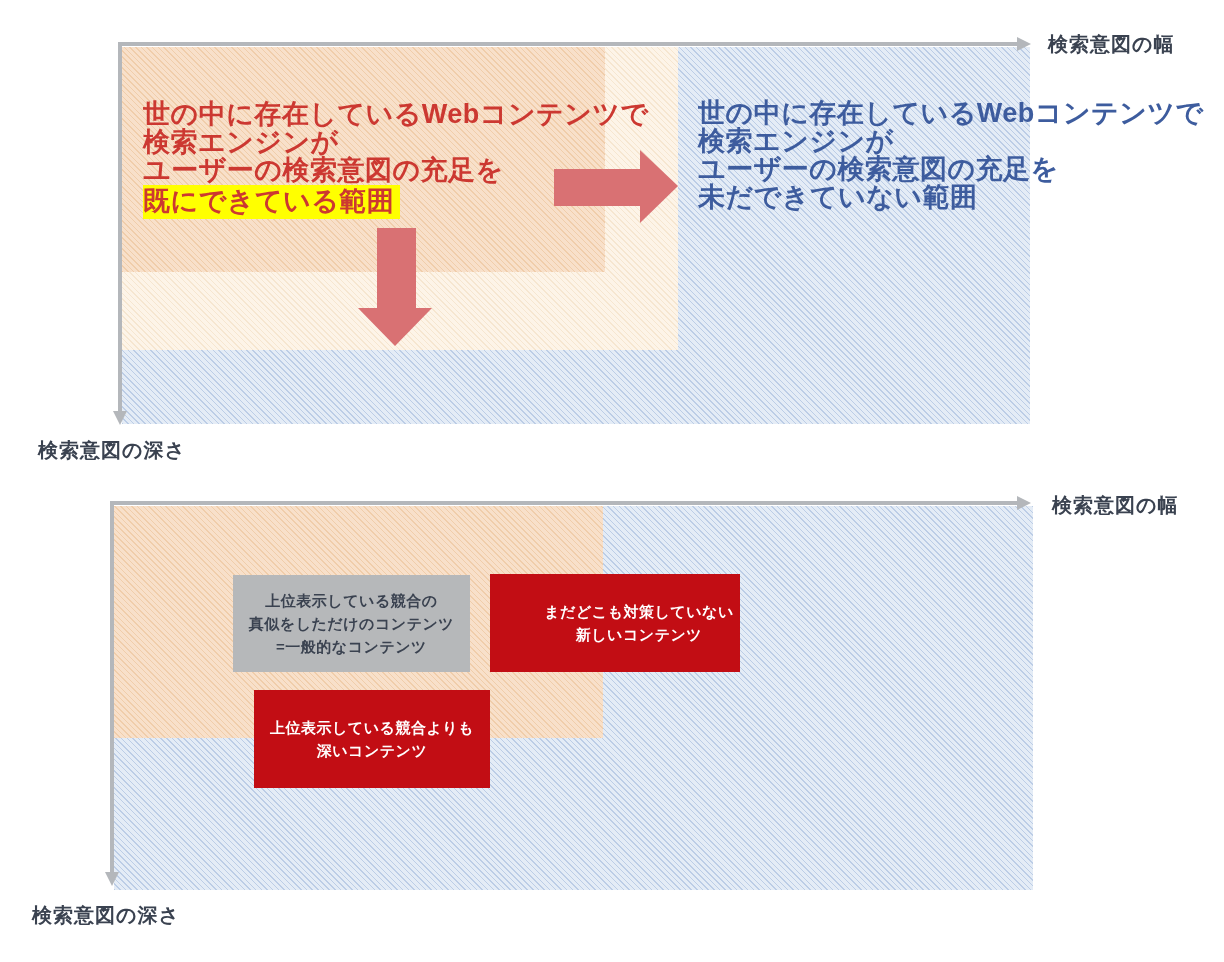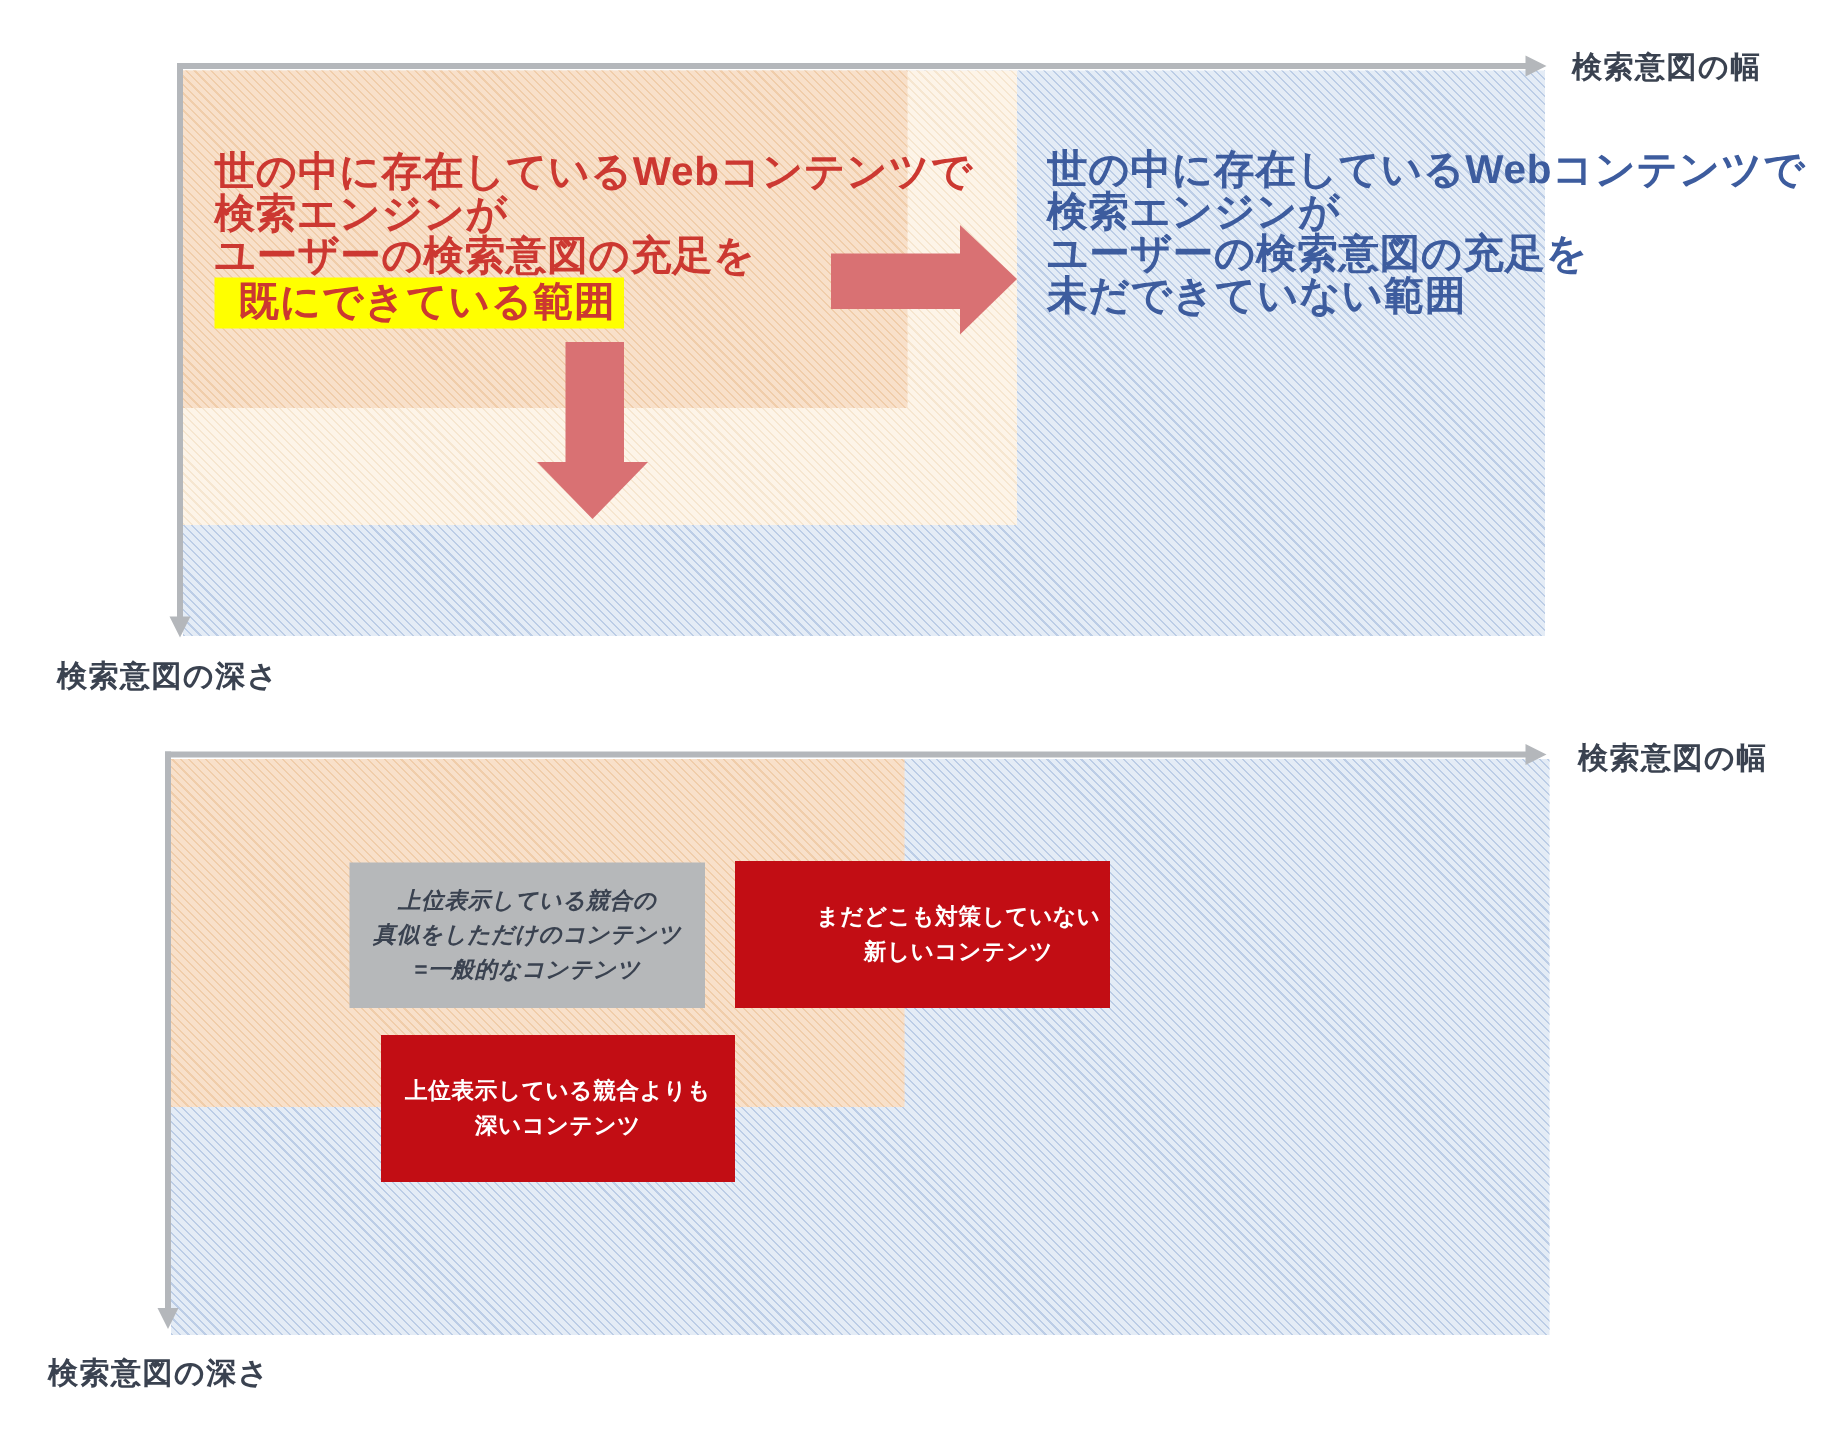--- a/index.html
+++ b/index.html
@@ -48,26 +48,26 @@
   .axis-label{font-size:20px;color:var(--axis-label);white-space:nowrap;letter-spacing:1px;}
   
   .big-shaft{background:var(--big-arrow);}
   .big-head-right{width:0;height:0;border-top:36px solid transparent;border-bottom:37px solid transparent;border-left:38px solid var(--big-arrow);}
   .big-head-down{width:0;height:0;border-left:37px solid transparent;border-right:37px solid transparent;border-top:38px solid var(--big-arrow);}
   
   .ml{white-space:pre-line;}
   .block-text{font-size:27px;line-height:28px;letter-spacing:0.5px;}
   .covered{color:var(--red-text);}
   .uncovered{color:var(--blue-text);}
-  .hl{display:inline-block;background:var(--highlight);color:var(--red-text);padding:2px 6px 4px 16px;margin-top:1px;}
+  .hl{display:inline-block;background:var(--highlight);color:var(--red-text);padding:2px 6px 4px 0;margin-top:1px;}
   
   .tag-box{display:flex;align-items:center;justify-content:center;text-align:center;
            font-size:15px;line-height:23px;letter-spacing:0.5px;}
   .tag-red{background:var(--red-box);color:var(--white-text);}
-  .tag-gray{background:var(--gray-box);color:var(--gray-box-text);font-style:italic;}
+  .tag-gray{background:var(--gray-box);color:var(--gray-box-text);}
 </style>
 </head>
 <body>
 
 <div class="abs" style="left:0;top:0;width:1224px;height:480px;">
 
   <div class="abs region-blue" style="left:122px;top:47px;width:908px;height:377px;"></div>
   <div class="abs region-cream" style="left:122px;top:47px;width:556px;height:303px;"></div>
   <div class="abs region-orange" style="left:122px;top:47px;width:483px;height:225px;"></div>
 

